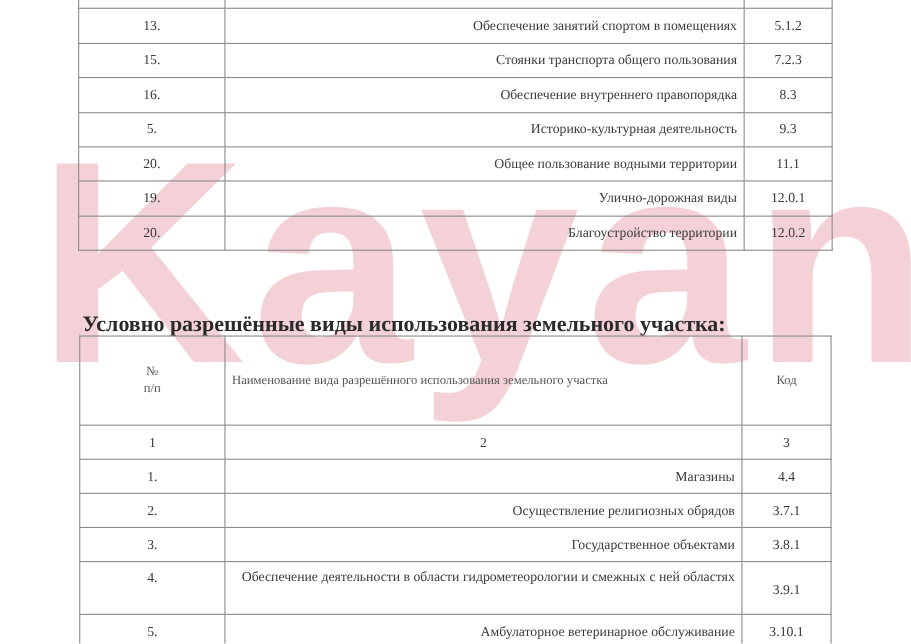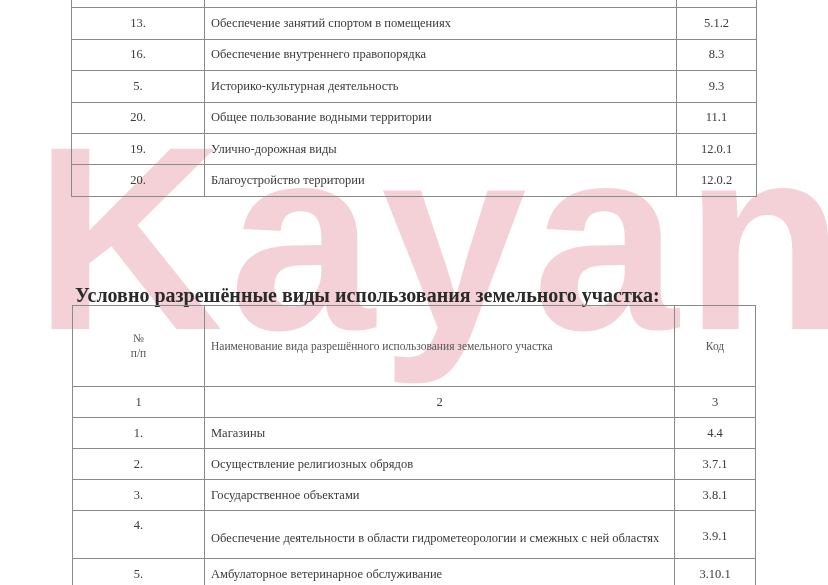--- a/index.html
+++ b/index.html
@@ -38,21 +38,21 @@
       table-layout: fixed;
     }
     .doc-table td {
       border: 1.4px solid #8a8a8a;
       padding: 0 6px;
       vertical-align: middle;
       background: transparent;
     }
     .doc-table td.num { text-align: center; }
     .doc-table td.code { text-align: center; }
-    .doc-table td.name { text-align: left; }
+    .doc-table td.name { text-align: right; }
     #table-permitted {
       left: 71px;
       top: -24px;
       width: 685px;
     }
     #table-permitted tr { height: 31.4px; }
     .heading {
       position: absolute;
       left: 75px;
       top: 284px;
@@ -91,20 +91,25 @@
   <tbody>
     <tr>
       <td class="num">12.</td>
       <td class="name"></td>
       <td class="code"></td>
     </tr>
     <tr>
       <td class="num">13.</td>
       <td class="name">Обеспечение занятий спортом в помещениях</td>
       <td class="code">5.1.2</td>
+    </tr>
+    <tr>
+      <td class="num">15.</td>
+      <td class="name">Стоянки транспорта общего пользования</td>
+      <td class="code">7.2.3</td>
     </tr>
     <tr>
       <td class="num">16.</td>
       <td class="name">Обеспечение внутреннего правопорядка</td>
       <td class="code">8.3</td>
     </tr>
     <tr>
       <td class="num">5.</td>
       <td class="name">Историко-культурная деятельность</td>
       <td class="code">9.3</td>
@@ -159,21 +164,21 @@
       <td class="name">Осуществление религиозных обрядов</td>
       <td class="code">3.7.1</td>
     </tr>
     <tr class="row">
       <td class="num">3.</td>
       <td class="name">Государственное объектами</td>
       <td class="code">3.8.1</td>
     </tr>
     <tr class="row tall">
       <td class="num" style="vertical-align:top;padding-top:7px;">4.</td>
-      <td class="name" style="vertical-align:top;padding-top:19px;line-height:1.3;">Обеспечение деятельности в области гидрометеорологии и смежных с ней областях</td>
+      <td class="name" style="vertical-align:top;padding-top:5px;line-height:1.3;">Обеспечение деятельности в области гидрометеорологии и смежных с ней областях</td>
       <td class="code" style="vertical-align:top;padding-top:18px;">3.9.1</td>
     </tr>
     <tr class="row">
       <td class="num">5.</td>
       <td class="name">Амбулаторное ветеринарное обслуживание</td>
       <td class="code">3.10.1</td>
     </tr>
   </tbody>
 </table>
 

